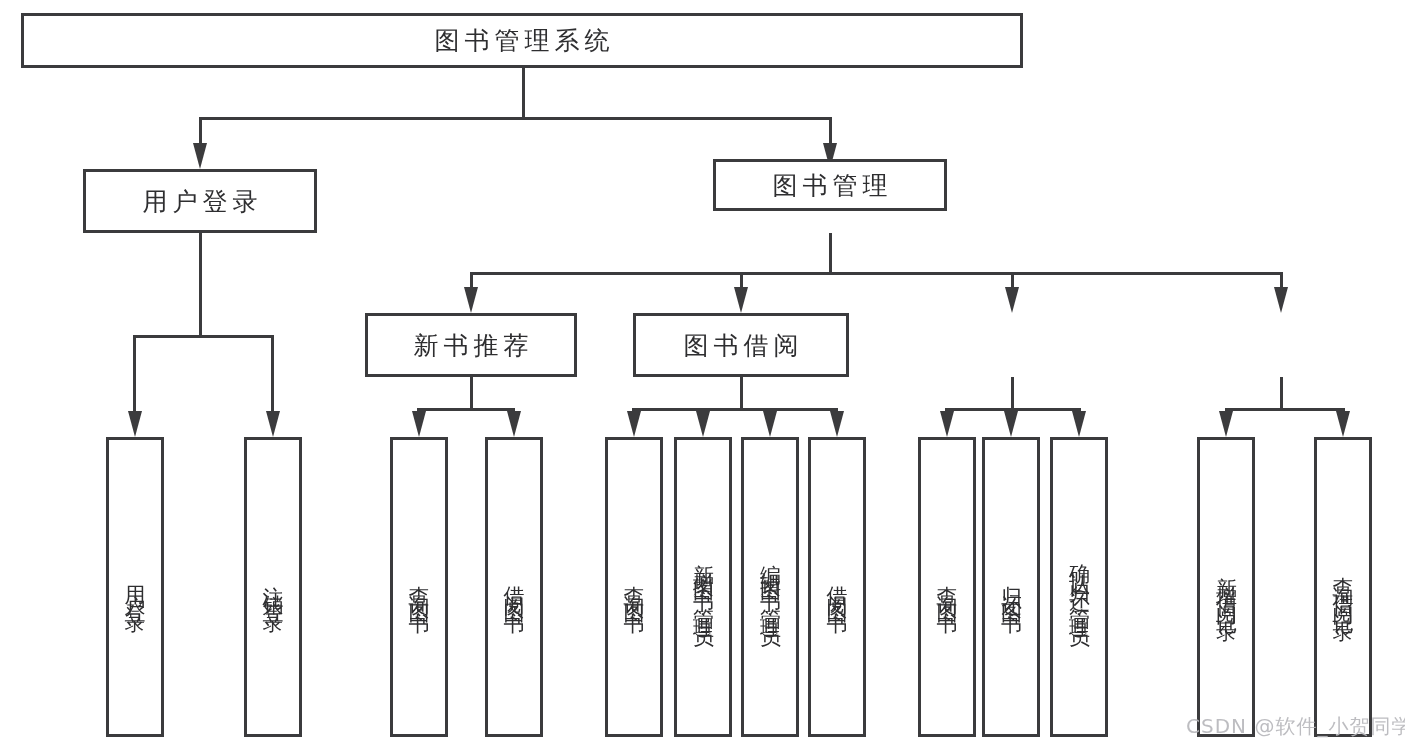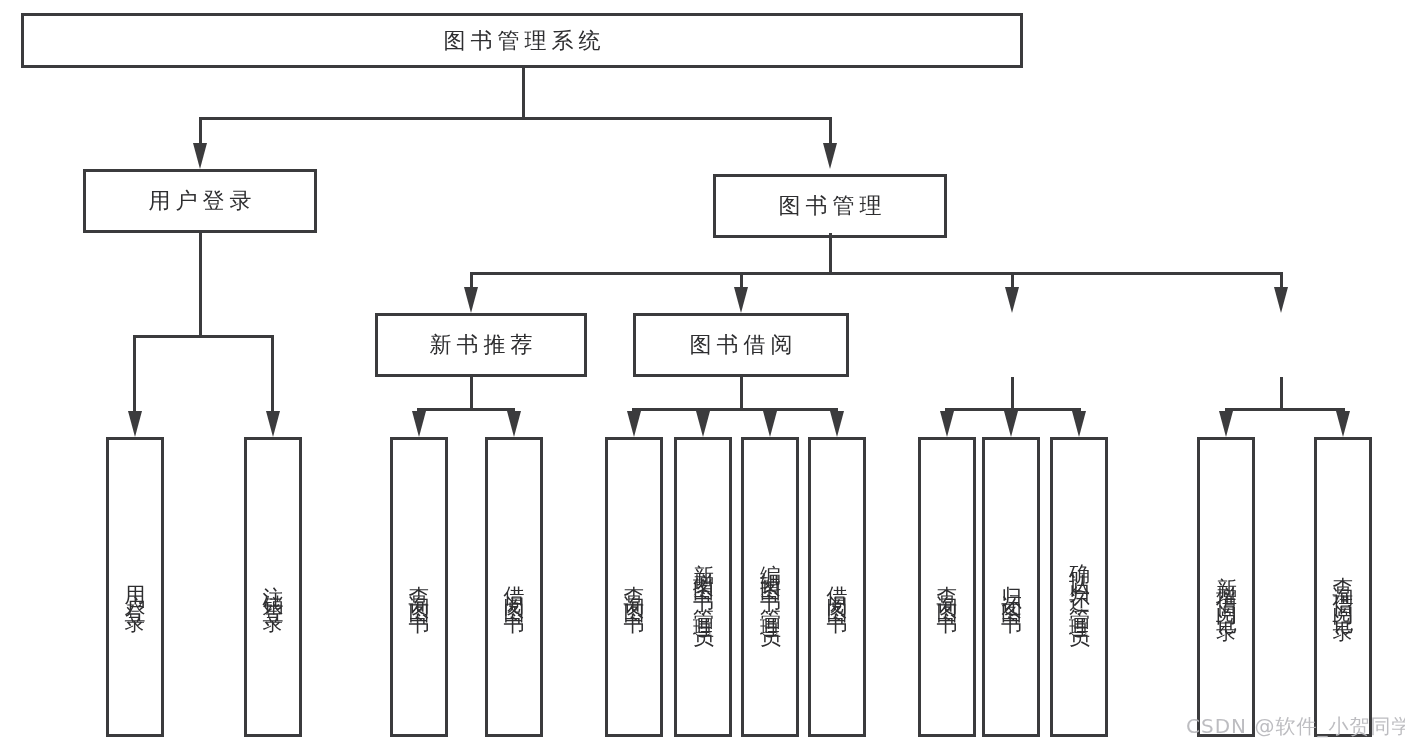--- a/index.html
+++ b/index.html
@@ -21,21 +21,21 @@
   .box {
     position: absolute;
     border: 3px solid var(--line);
     background: #ffffff;
     display: flex;
     align-items: center;
     justify-content: center;
     color: var(--text);
   }
   .hbox span {
-    font-size: 22px;
+    font-size: 25px;
     letter-spacing: 5px;
     text-indent: 5px;
     color: var(--text);
     white-space: nowrap;
   }
   .leaf { width: 58px; height: 300px; top: 437px; }
   .leaf span {
     writing-mode: vertical-rl;
     text-orientation: mixed;
     font-size: 21px;
@@ -78,21 +78,21 @@
   <div class="ln" style="left:198.5px; top:117px; width:633px; height:3px;"></div>
 
   <div class="ln" style="left:198.5px; top:117px; width:3px; height:28px;"></div>
   <div class="ah" style="left:193px; top:143px;"></div>
   <div class="ln" style="left:828.5px; top:117px; width:3px; height:28px;"></div>
   <div class="ah" style="left:823px; top:143px;"></div>
 
   <div class="box hbox" style="left:83px; top:169px; width:234px; height:64px;">
     <span>用户登录</span>
   </div>
-  <div class="box hbox" style="left:713px; top:174px; width:234px; height:64px;">
+  <div class="box hbox" style="left:713px; top:159px; width:234px; height:52px;">
     <span>图书管理</span>
   </div>
 
   <div class="ln" style="left:198.5px; top:233px; width:3px; height:103px;"></div>
   <div class="ln" style="left:133px; top:334.5px; width:141px; height:3px;"></div>
   <div class="ln" style="left:133px; top:334.5px; width:3px; height:78px;"></div>
   <div class="ah" style="left:127.5px; top:411px;"></div>
   <div class="ln" style="left:271px; top:334.5px; width:3px; height:78px;"></div>
   <div class="ah" style="left:265.5px; top:411px;"></div>
 
@@ -100,21 +100,21 @@
   <div class="ln" style="left:469.5px; top:271.5px; width:813px; height:3px;"></div>
   <div class="ln" style="left:469.5px; top:271.5px; width:3px; height:17px;"></div>
   <div class="ah" style="left:464px; top:287px;"></div>
   <div class="ln" style="left:739.5px; top:271.5px; width:3px; height:17px;"></div>
   <div class="ah" style="left:734px; top:287px;"></div>
   <div class="ln" style="left:1010.5px; top:271.5px; width:3px; height:17px;"></div>
   <div class="ah" style="left:1005px; top:287px;"></div>
   <div class="ln" style="left:1279.5px; top:271.5px; width:3px; height:17px;"></div>
   <div class="ah" style="left:1274px; top:287px;"></div>
 
-  <div class="box hbox" style="left:365px; top:313px; width:212px; height:64px;margin-left:10px;">
+  <div class="box hbox" style="left:365px; top:313px; width:212px; height:64px;">
     <span>新书推荐</span>
   </div>
   <div class="box hbox" style="left:633px; top:313px; width:216px; height:64px;">
     <span>图书借阅</span>
   </div>
 
   <div class="ln" style="left:469.5px; top:377px; width:3px; height:32px;"></div>
   <div class="ln" style="left:417px; top:407.5px; width:98px; height:3px;"></div>
   <div class="ln" style="left:417px; top:407.5px; width:3px; height:6px;"></div>
   <div class="ah" style="left:411.5px; top:411px;"></div>

